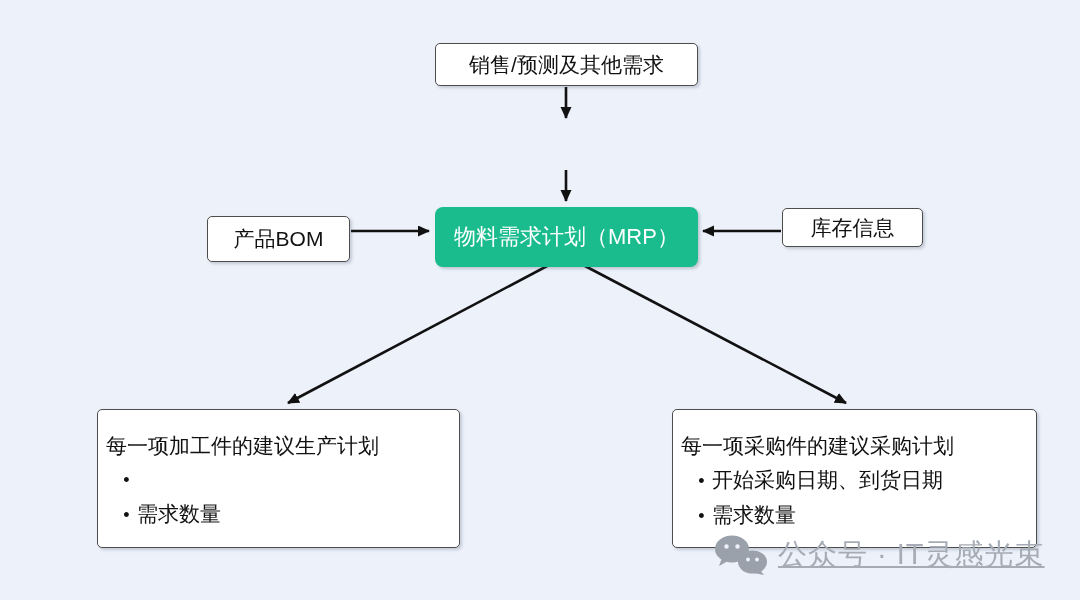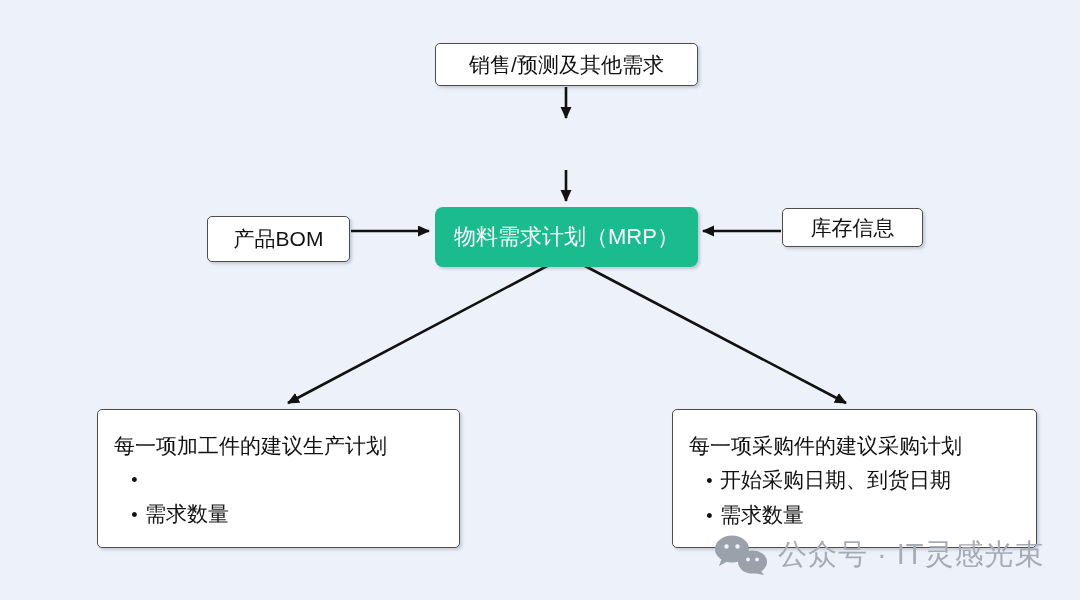--- a/index.html
+++ b/index.html
@@ -34,35 +34,36 @@
   .node-bom     {left:207px;top:208px;width:143px;height:46px;margin-top:8px;}
   .node-mrp{
     left:435px;top:207px;width:263px;height:60px;
     background:#1abc8e;border:none;color:#ffffff;
     border-radius:8px;font-size:22px;
     box-shadow:2px 2px 3px rgba(60,70,90,0.25);
   }
   .node-inventory{left:782px;top:208px;width:141px;height:39px;}
   .node-plan{
     display:block;white-space:normal;
-    padding:19px 16px 0 16px;
+    padding:19px 16px 0 8px;
     font-size:21px;line-height:34px;
   }
   .node-prod {left:97px; top:409px;width:363px;height:139px;}
   .node-purch{left:672px;top:409px;width:365px;height:139px;}
   .bullet-row{display:flex;align-items:baseline;}
   .bullet-dot{
     width:21px;text-align:center;margin-left:10px;flex:0 0 auto;
     font-size:18px;
   }
   .watermark{
     position:absolute;left:714px;top:535px;
     display:flex;align-items:flex-end;gap:10px;
     color:#a6acb5;font-size:29px;letter-spacing:1px;
     white-space:nowrap;
+    text-decoration:underline;
   }
   .wechat-icon{width:54px;height:40px;flex:0 0 auto;}
 </style>
 </head>
 <body>
 
 <div class="canvas">
 
   <svg class="arrows" viewBox="0 0 1080 600" xmlns="http://www.w3.org/2000/svg">
     <defs>

